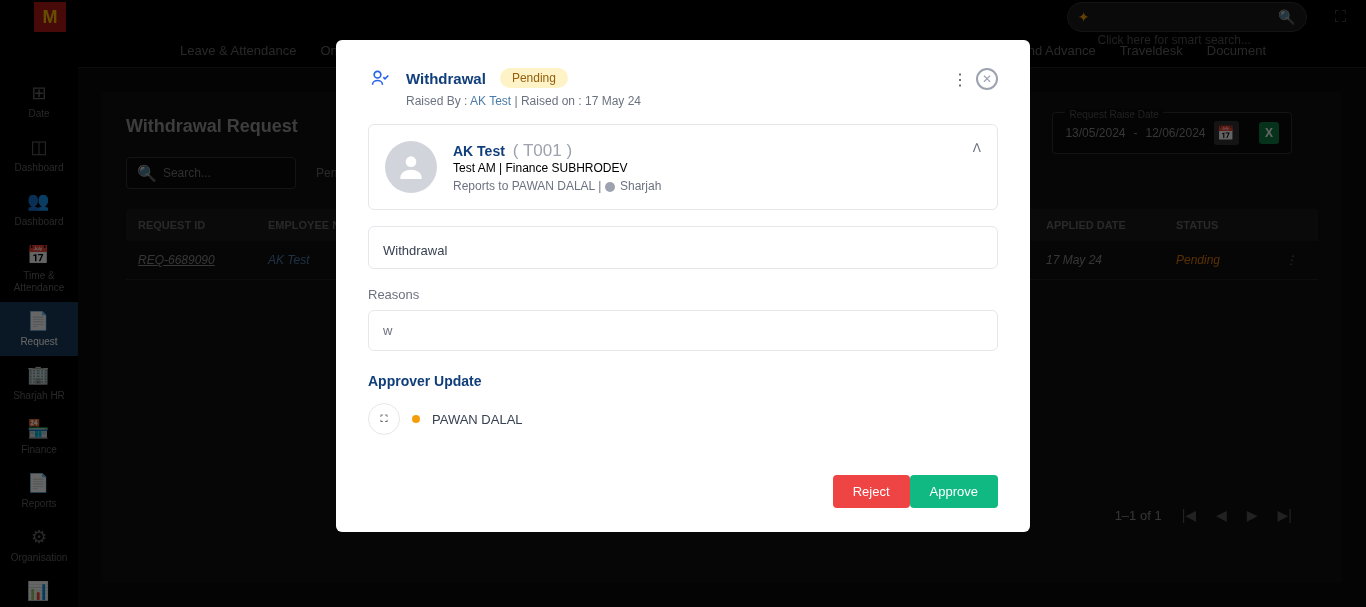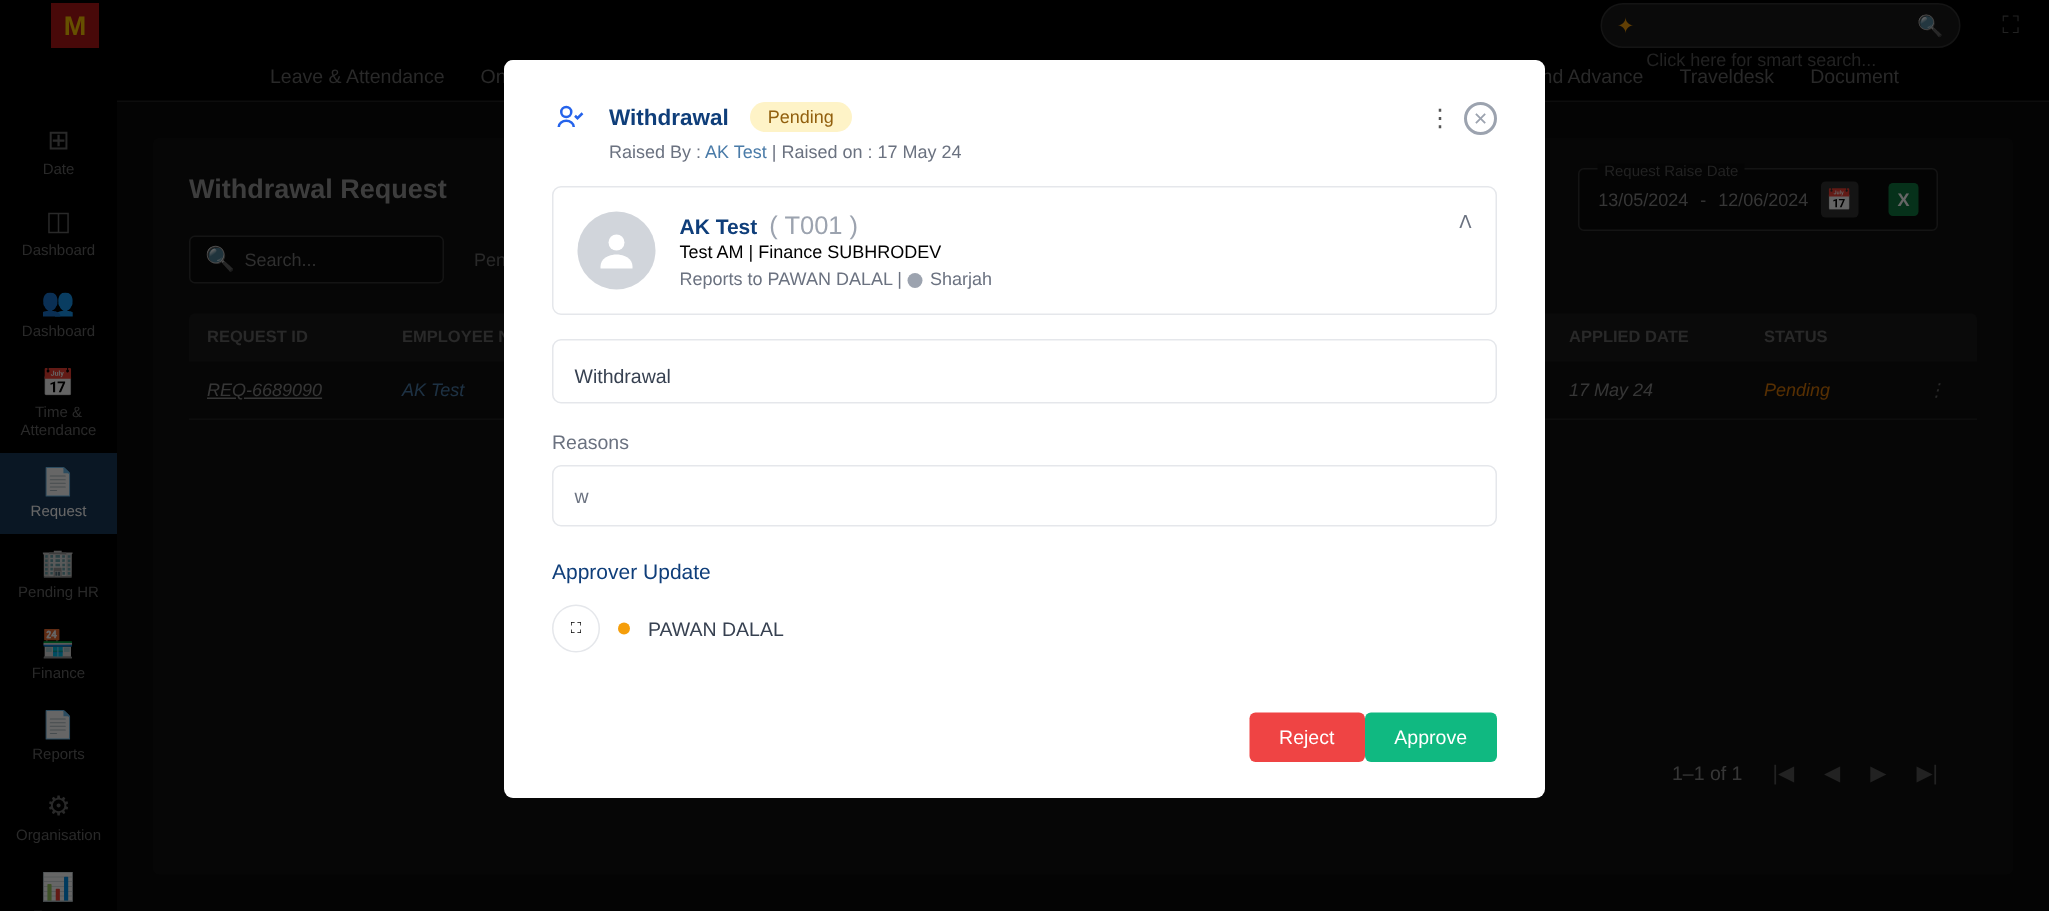--- a/index.html
+++ b/index.html
@@ -95,21 +95,21 @@
     .loc-icon { display: inline-block; width: 10px; height: 10px; background: #9ca3af; border-radius: 50%; margin-right: 2px; vertical-align: middle; }
     .collapse-icon { position: absolute; right: 16px; top: 16px; color: #6b7280; font-size: 12px; cursor: pointer; }
     
     .field-box { border: 1px solid #e5e7eb; border-radius: 6px; padding: 10px 14px; margin-top: 16px; }
     .field-label { color: #6b7280; font-size: 12px; }
     .field-value { color: #374151; font-size: 13px; margin-top: 6px; }
     
     .section-label { color: #6b7280; font-size: 13px; margin-top: 18px; }
     .reason-box { border: 1px solid #e5e7eb; border-radius: 6px; padding: 12px 14px; margin-top: 8px; color: #6b7280; font-size: 13px; }
     
-    .approver-title { color: #0f3e7a; font-size: 14px; font-weight: 400; margin-top: 22px; }
+    .approver-title { color: #0f3e7a; font-size: 14px; font-weight: 700; margin-top: 22px; }
     .approver-row { display: flex; align-items: center; gap: 12px; margin-top: 14px; }
     .approver-avatar { width: 32px; height: 32px; border-radius: 50%; background: #fff; border: 1px solid #e5e7eb; display: flex; align-items: center; justify-content: center; font-size: 10px; }
     .approver-dot { width: 8px; height: 8px; border-radius: 50%; background: #f59e0b; }
     .approver-name { color: #374151; font-size: 13px; }
     
     .modal-footer { display: flex; justify-content: flex-end; gap: 0; margin-top: 40px; }
     .btn { padding: 9px 20px; border-radius: 4px; font-size: 13px; border: none; cursor: pointer; color: #fff; }
     .btn-reject { background: #ef4444; }
     .btn-approve { background: #10b981; }
   </style>
@@ -156,21 +156,21 @@
   <div class="sidebar-item">
     <span class="sidebar-icon">📅</span>
     <span class="sidebar-label">Time &amp; Attendance</span>
   </div>
   <div class="sidebar-item active">
     <span class="sidebar-icon">📄</span>
     <span class="sidebar-label">Request</span>
   </div>
   <div class="sidebar-item">
     <span class="sidebar-icon">🏢</span>
-    <span class="sidebar-label">Pending HR</span>
+    <span class="sidebar-label">Sharjah HR</span>
   </div>
   <div class="sidebar-item">
     <span class="sidebar-icon">🏪</span>
     <span class="sidebar-label">Finance</span>
   </div>
   <div class="sidebar-item">
     <span class="sidebar-icon">📄</span>
     <span class="sidebar-label">Reports</span>
   </div>
   <div class="sidebar-item">

